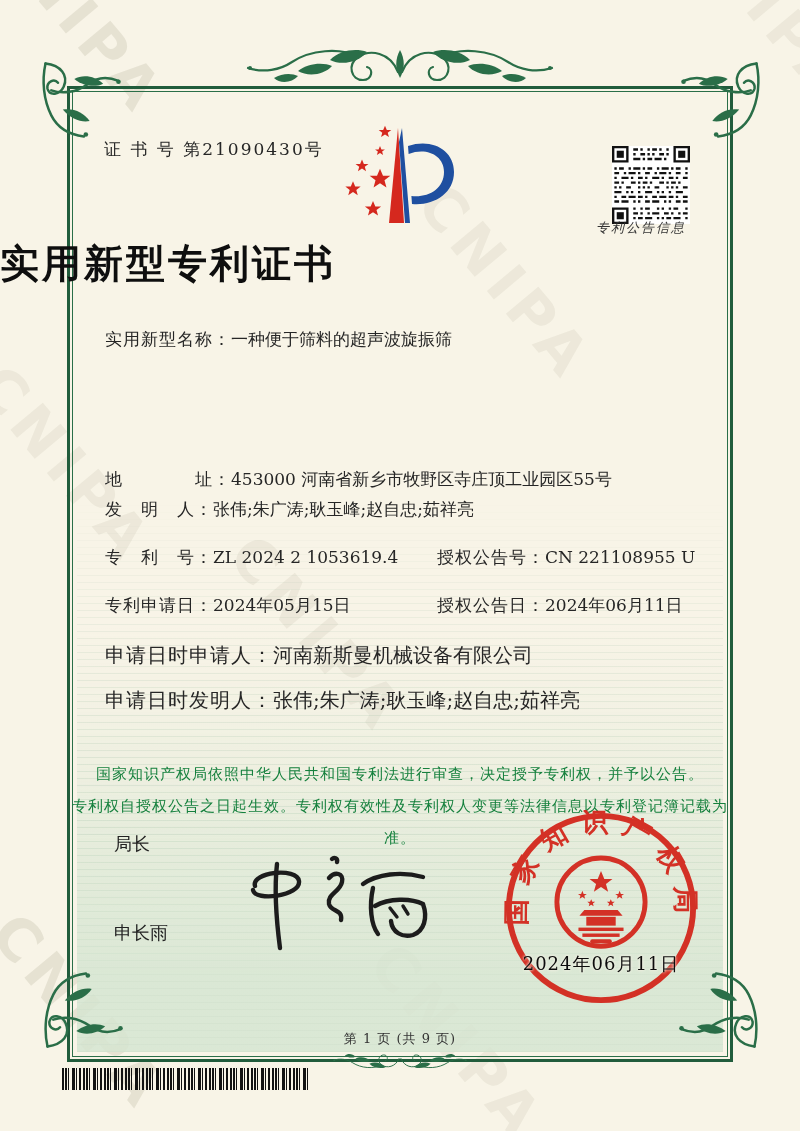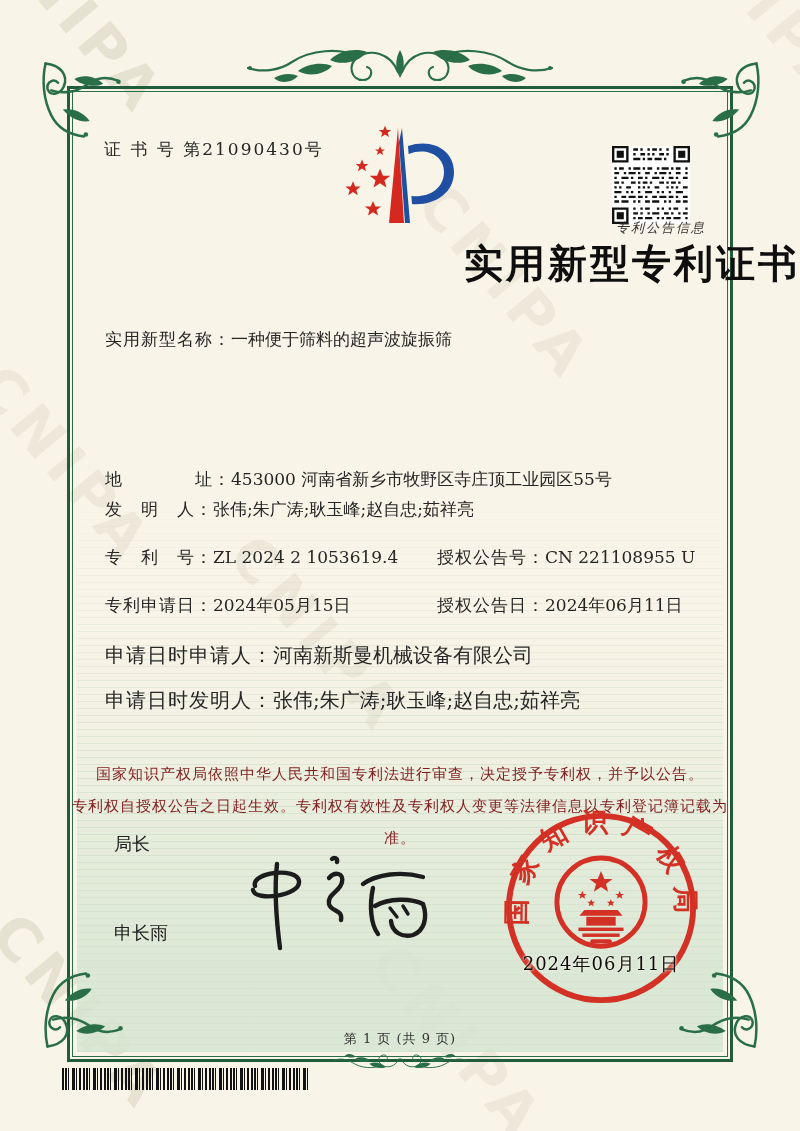--- a/index.html
+++ b/index.html
@@ -38,34 +38,34 @@
   .orn-tl { left:34px;  top:52px;  transform:scaleY(-1); }
   .orn-tr { left:672px; top:52px;  transform:scale(-1,-1); }
   .orn-bl { left:36px;  top:962px; }
   .orn-br { left:670px; top:962px; transform:scaleX(-1); }
   
   .content { position:absolute; inset:0; z-index:4; color:#262626; }
   .cert-no { position:absolute; left:104px; top:138px; font-size:17px; letter-spacing:2px; }
   .logo { position:absolute; left:336px; top:124px; }
   .qr { position:absolute; left:612px; top:146px; }
   .qr-caption {
-    position:absolute; left:596px; top:219px; width:110px; text-align:right;
+    position:absolute; left:596px; top:219px; width:110px; text-align:left;
     font-size:13px; font-style:italic; letter-spacing:2px; color:#333;
   }
   .title {
-    position:absolute; left:0; top:237px; width:800px; text-align:right;
-    font-size:39px; font-weight:700; letter-spacing:3px; color:#0e0e0e;padding-left:48px;
+    position:absolute; left:0; top:237px; width:800px; text-align:left;
+    font-size:39px; font-weight:700; letter-spacing:3px; color:#0e0e0e;
   }
   .row { position:absolute; left:105px; width:600px; font-size:17px; white-space:nowrap; }
   .row .lbl { letter-spacing:1px; }
   .row-right { position:absolute; left:332px; top:0; }
   .rows2 { font-size:20px; }
   .statement {
     position:absolute; left:70px; top:758px; width:660px; text-align:center;
-    font-size:15px; line-height:32px; color:#7f1d1d; letter-spacing:1px;
+    font-size:15px; line-height:32px; color:#15803d; letter-spacing:1px;
   }
   .sig-title { position:absolute; left:114px; top:832px; font-size:18px; font-family:"DejaVu Sans","Liberation Sans",sans-serif; color:#222; }
   .sig-name  { position:absolute; left:114px; top:921px; font-size:18px; font-family:"DejaVu Sans","Liberation Sans",sans-serif; color:#222; }
   .sig-hand  { position:absolute; left:225px; top:848px; }
   .seal { position:absolute; left:503px; top:810px; opacity:0.94; }
   .seal-date {
     position:absolute; left:503px; top:952px; width:196px; text-align:center;
     font-size:18px; color:#0c0c0c; letter-spacing:1px; z-index:5;
     text-shadow:0 0 3px #f4f1e4, 0 0 3px #f4f1e4;
   }

